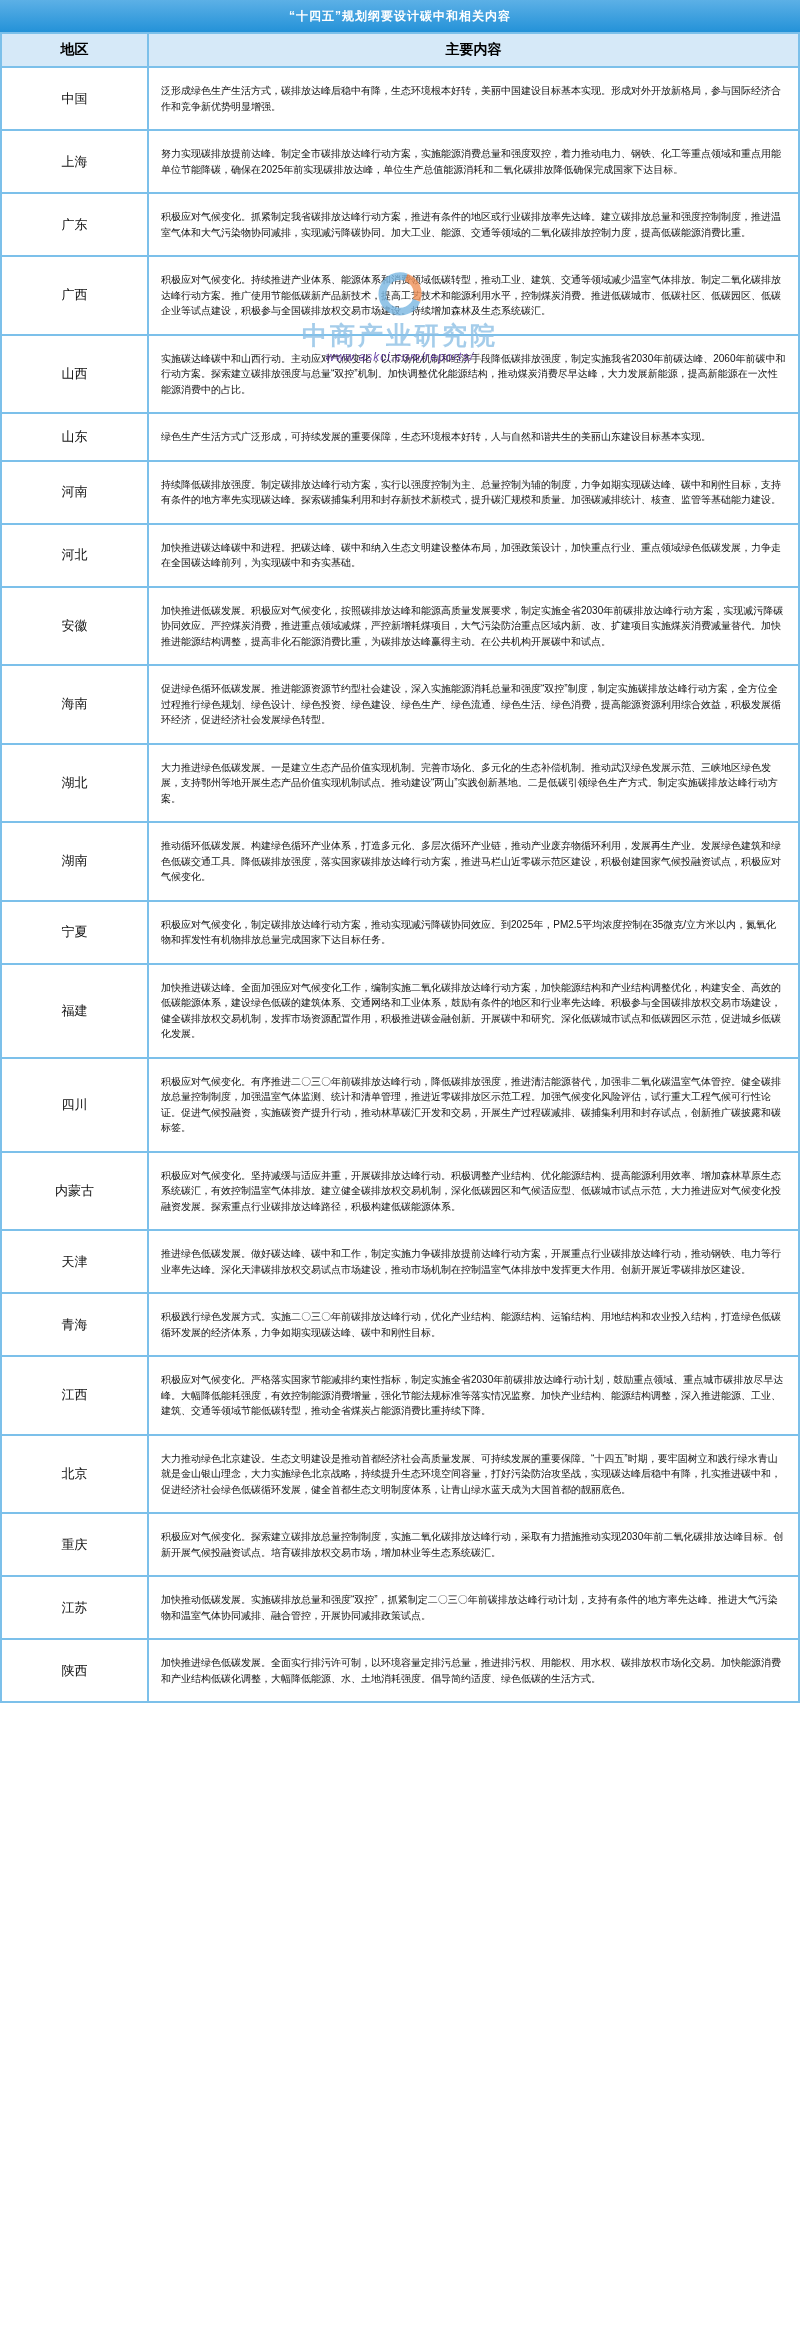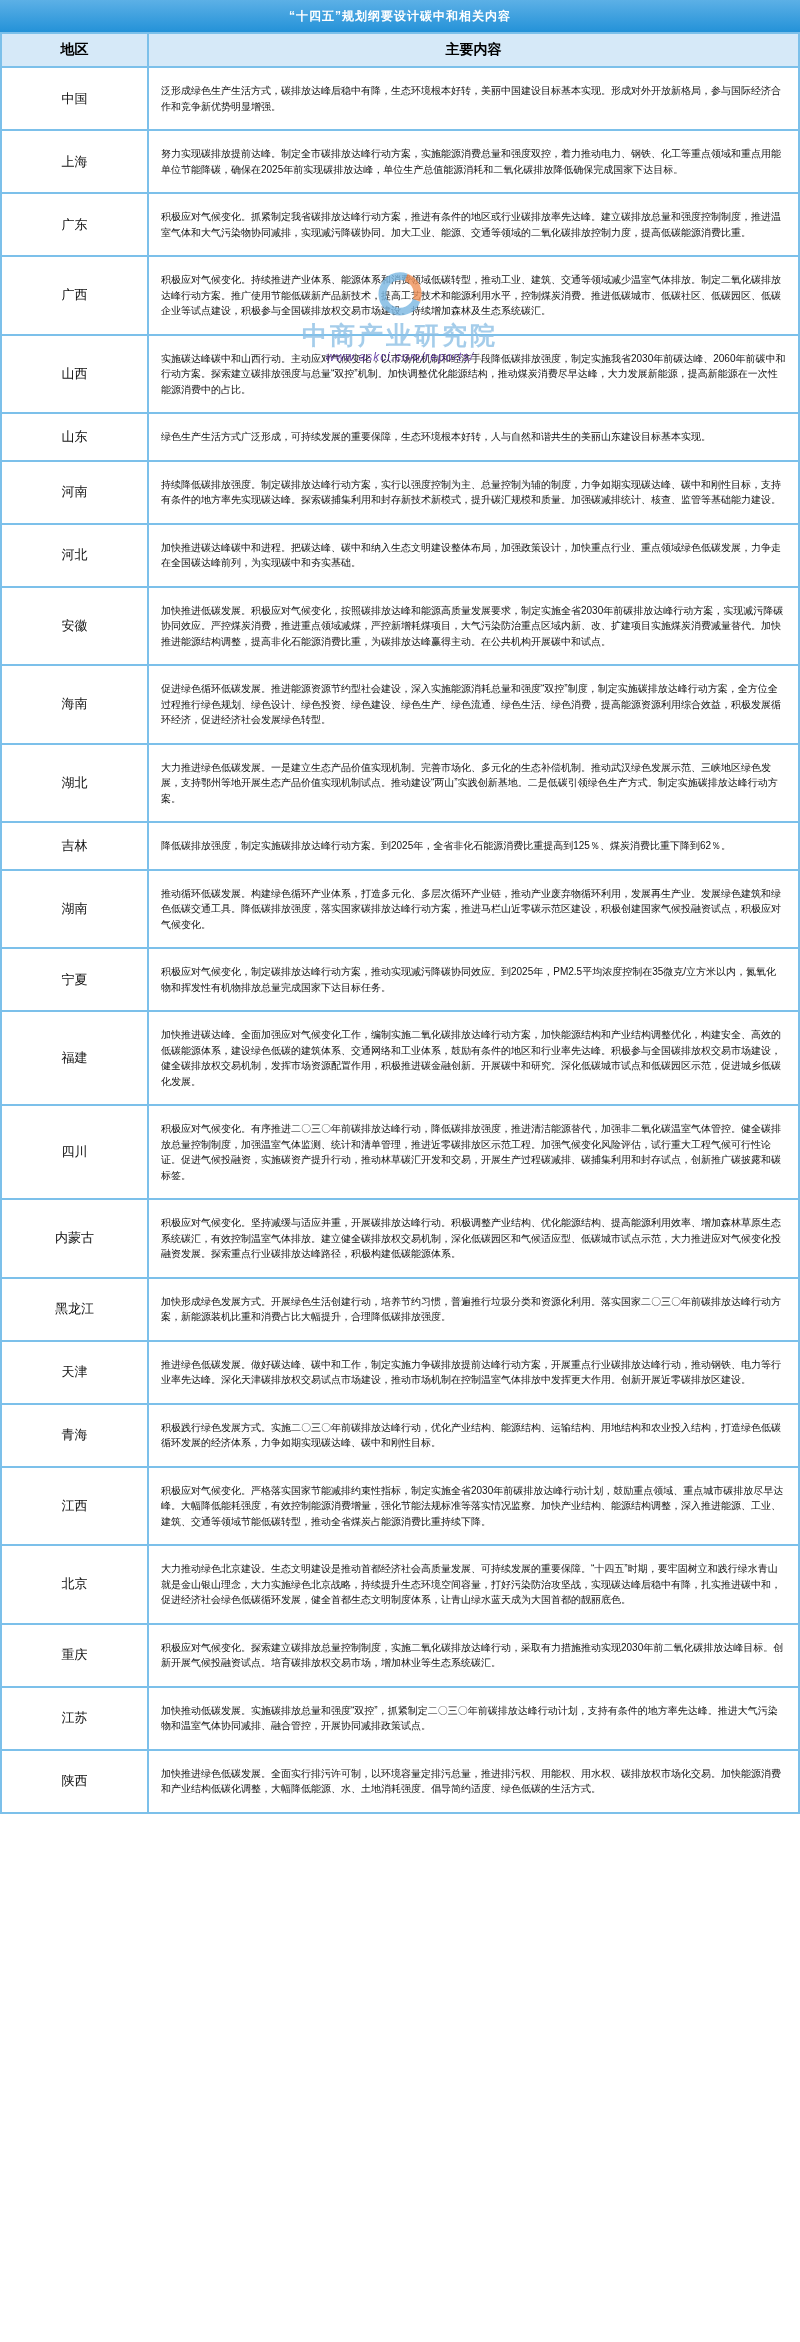--- a/index.html
+++ b/index.html
@@ -95,46 +95,38 @@
         </tr>
         <tr>
           <td class="region">海南</td>
           <td class="content">促进绿色循环低碳发展。推进能源资源节约型社会建设，深入实施能源消耗总量和强度“双控”制度，制定实施碳排放达峰行动方案，全方位全过程推行绿色规划、绿色设计、绿色投资、绿色建设、绿色生产、绿色流通、绿色生活、绿色消费，提高能源资源利用综合效益，积极发展循环经济，促进经济社会发展绿色转型。</td>
         </tr>
         <tr>
           <td class="region">湖北</td>
           <td class="content">大力推进绿色低碳发展。一是建立生态产品价值实现机制。完善市场化、多元化的生态补偿机制。推动武汉绿色发展示范、三峡地区绿色发展，支持鄂州等地开展生态产品价值实现机制试点。推动建设“两山”实践创新基地。二是低碳引领绿色生产方式。制定实施碳排放达峰行动方案。</td>
         </tr>
         <tr>
-          <td class="region">吉林</td>
-          <td class="content">降低碳排放强度，制定实施碳排放达峰行动方案。到2025年，全省非化石能源消费比重提高到125％、煤炭消费比重下降到62％。</td>
-        </tr>
-        <tr>
           <td class="region">湖南</td>
           <td class="content">推动循环低碳发展。构建绿色循环产业体系，打造多元化、多层次循环产业链，推动产业废弃物循环利用，发展再生产业。发展绿色建筑和绿色低碳交通工具。降低碳排放强度，落实国家碳排放达峰行动方案，推进马栏山近零碳示范区建设，积极创建国家气候投融资试点，积极应对气候变化。</td>
         </tr>
         <tr>
           <td class="region">宁夏</td>
           <td class="content">积极应对气候变化，制定碳排放达峰行动方案，推动实现减污降碳协同效应。到2025年，PM2.5平均浓度控制在35微克/立方米以内，氮氧化物和挥发性有机物排放总量完成国家下达目标任务。</td>
         </tr>
         <tr>
           <td class="region">福建</td>
           <td class="content">加快推进碳达峰。全面加强应对气候变化工作，编制实施二氧化碳排放达峰行动方案，加快能源结构和产业结构调整优化，构建安全、高效的低碳能源体系，建设绿色低碳的建筑体系、交通网络和工业体系，鼓励有条件的地区和行业率先达峰。积极参与全国碳排放权交易市场建设，健全碳排放权交易机制，发挥市场资源配置作用，积极推进碳金融创新。开展碳中和研究。深化低碳城市试点和低碳园区示范，促进城乡低碳化发展。</td>
         </tr>
         <tr>
           <td class="region">四川</td>
           <td class="content">积极应对气候变化。有序推进二〇三〇年前碳排放达峰行动，降低碳排放强度，推进清洁能源替代，加强非二氧化碳温室气体管控。健全碳排放总量控制制度，加强温室气体监测、统计和清单管理，推进近零碳排放区示范工程。加强气候变化风险评估，试行重大工程气候可行性论证。促进气候投融资，实施碳资产提升行动，推动林草碳汇开发和交易，开展生产过程碳减排、碳捕集利用和封存试点，创新推广碳披露和碳标签。</td>
         </tr>
         <tr>
           <td class="region">内蒙古</td>
           <td class="content">积极应对气候变化。坚持减缓与适应并重，开展碳排放达峰行动。积极调整产业结构、优化能源结构、提高能源利用效率、增加森林草原生态系统碳汇，有效控制温室气体排放。建立健全碳排放权交易机制，深化低碳园区和气候适应型、低碳城市试点示范，大力推进应对气候变化投融资发展。探索重点行业碳排放达峰路径，积极构建低碳能源体系。</td>
-        </tr>
-        <tr>
-          <td class="region">黑龙江</td>
-          <td class="content">加快形成绿色发展方式。开展绿色生活创建行动，培养节约习惯，普遍推行垃圾分类和资源化利用。落实国家二〇三〇年前碳排放达峰行动方案，新能源装机比重和消费占比大幅提升，合理降低碳排放强度。</td>
         </tr>
         <tr>
           <td class="region">天津</td>
           <td class="content">推进绿色低碳发展。做好碳达峰、碳中和工作，制定实施力争碳排放提前达峰行动方案，开展重点行业碳排放达峰行动，推动钢铁、电力等行业率先达峰。深化天津碳排放权交易试点市场建设，推动市场机制在控制温室气体排放中发挥更大作用。创新开展近零碳排放区建设。</td>
         </tr>
         <tr>
           <td class="region">青海</td>
           <td class="content">积极践行绿色发展方式。实施二〇三〇年前碳排放达峰行动，优化产业结构、能源结构、运输结构、用地结构和农业投入结构，打造绿色低碳循环发展的经济体系，力争如期实现碳达峰、碳中和刚性目标。</td>
         </tr>
         <tr>

